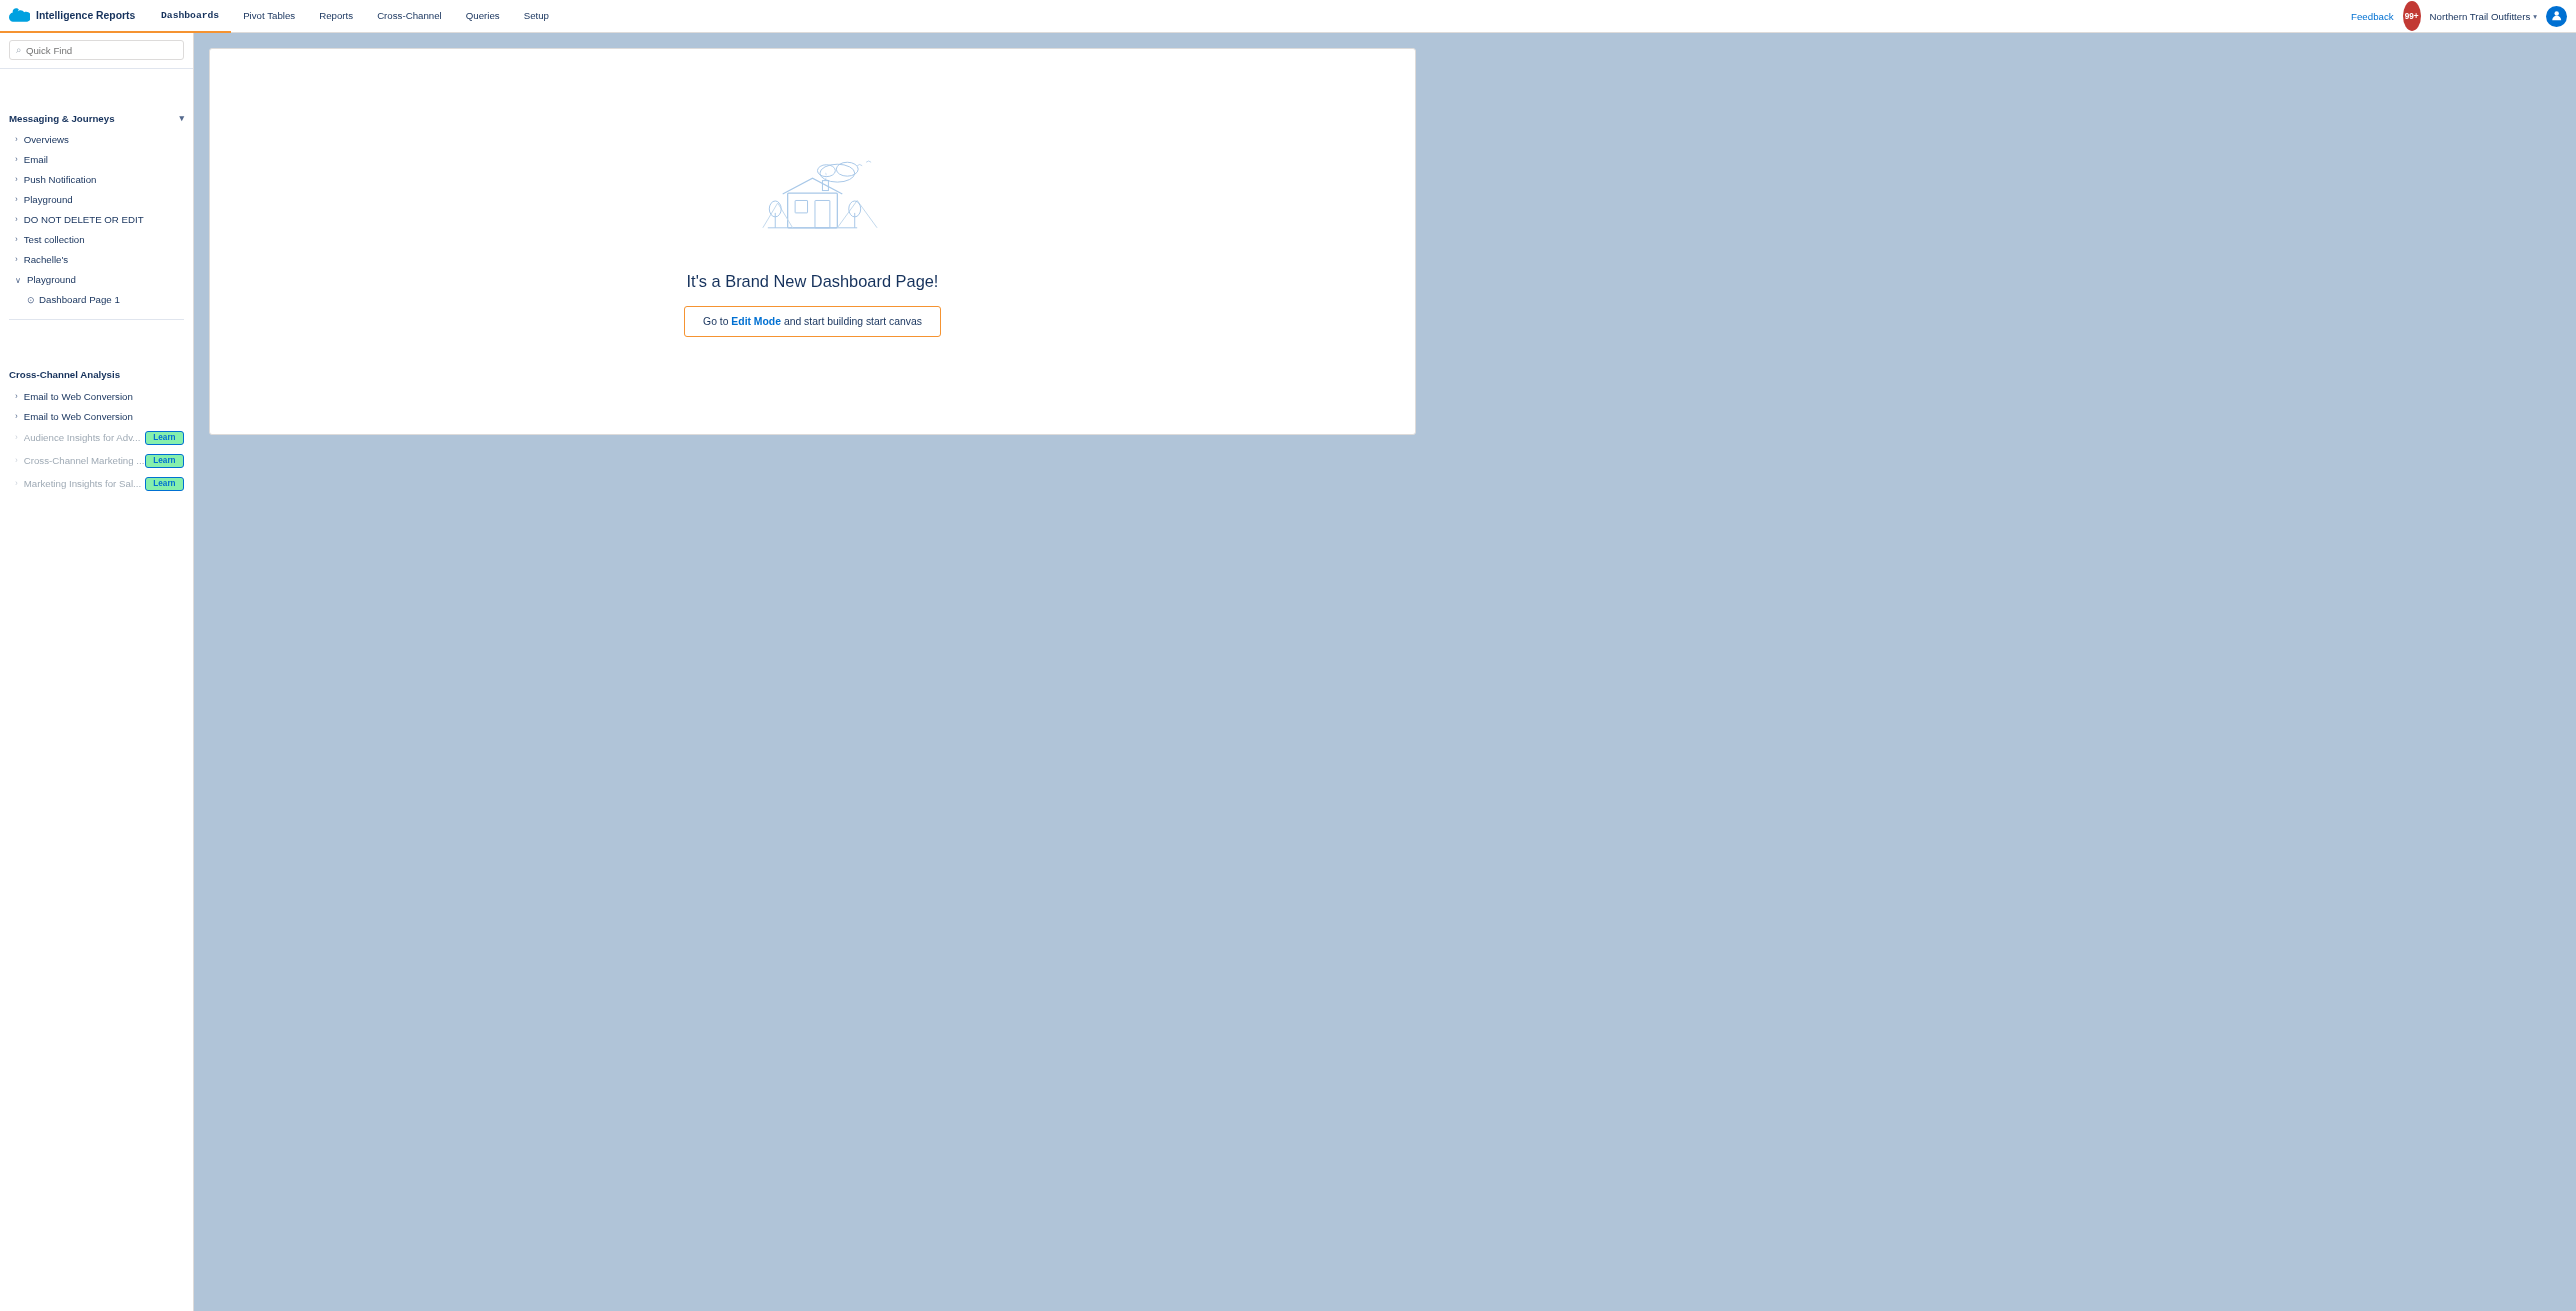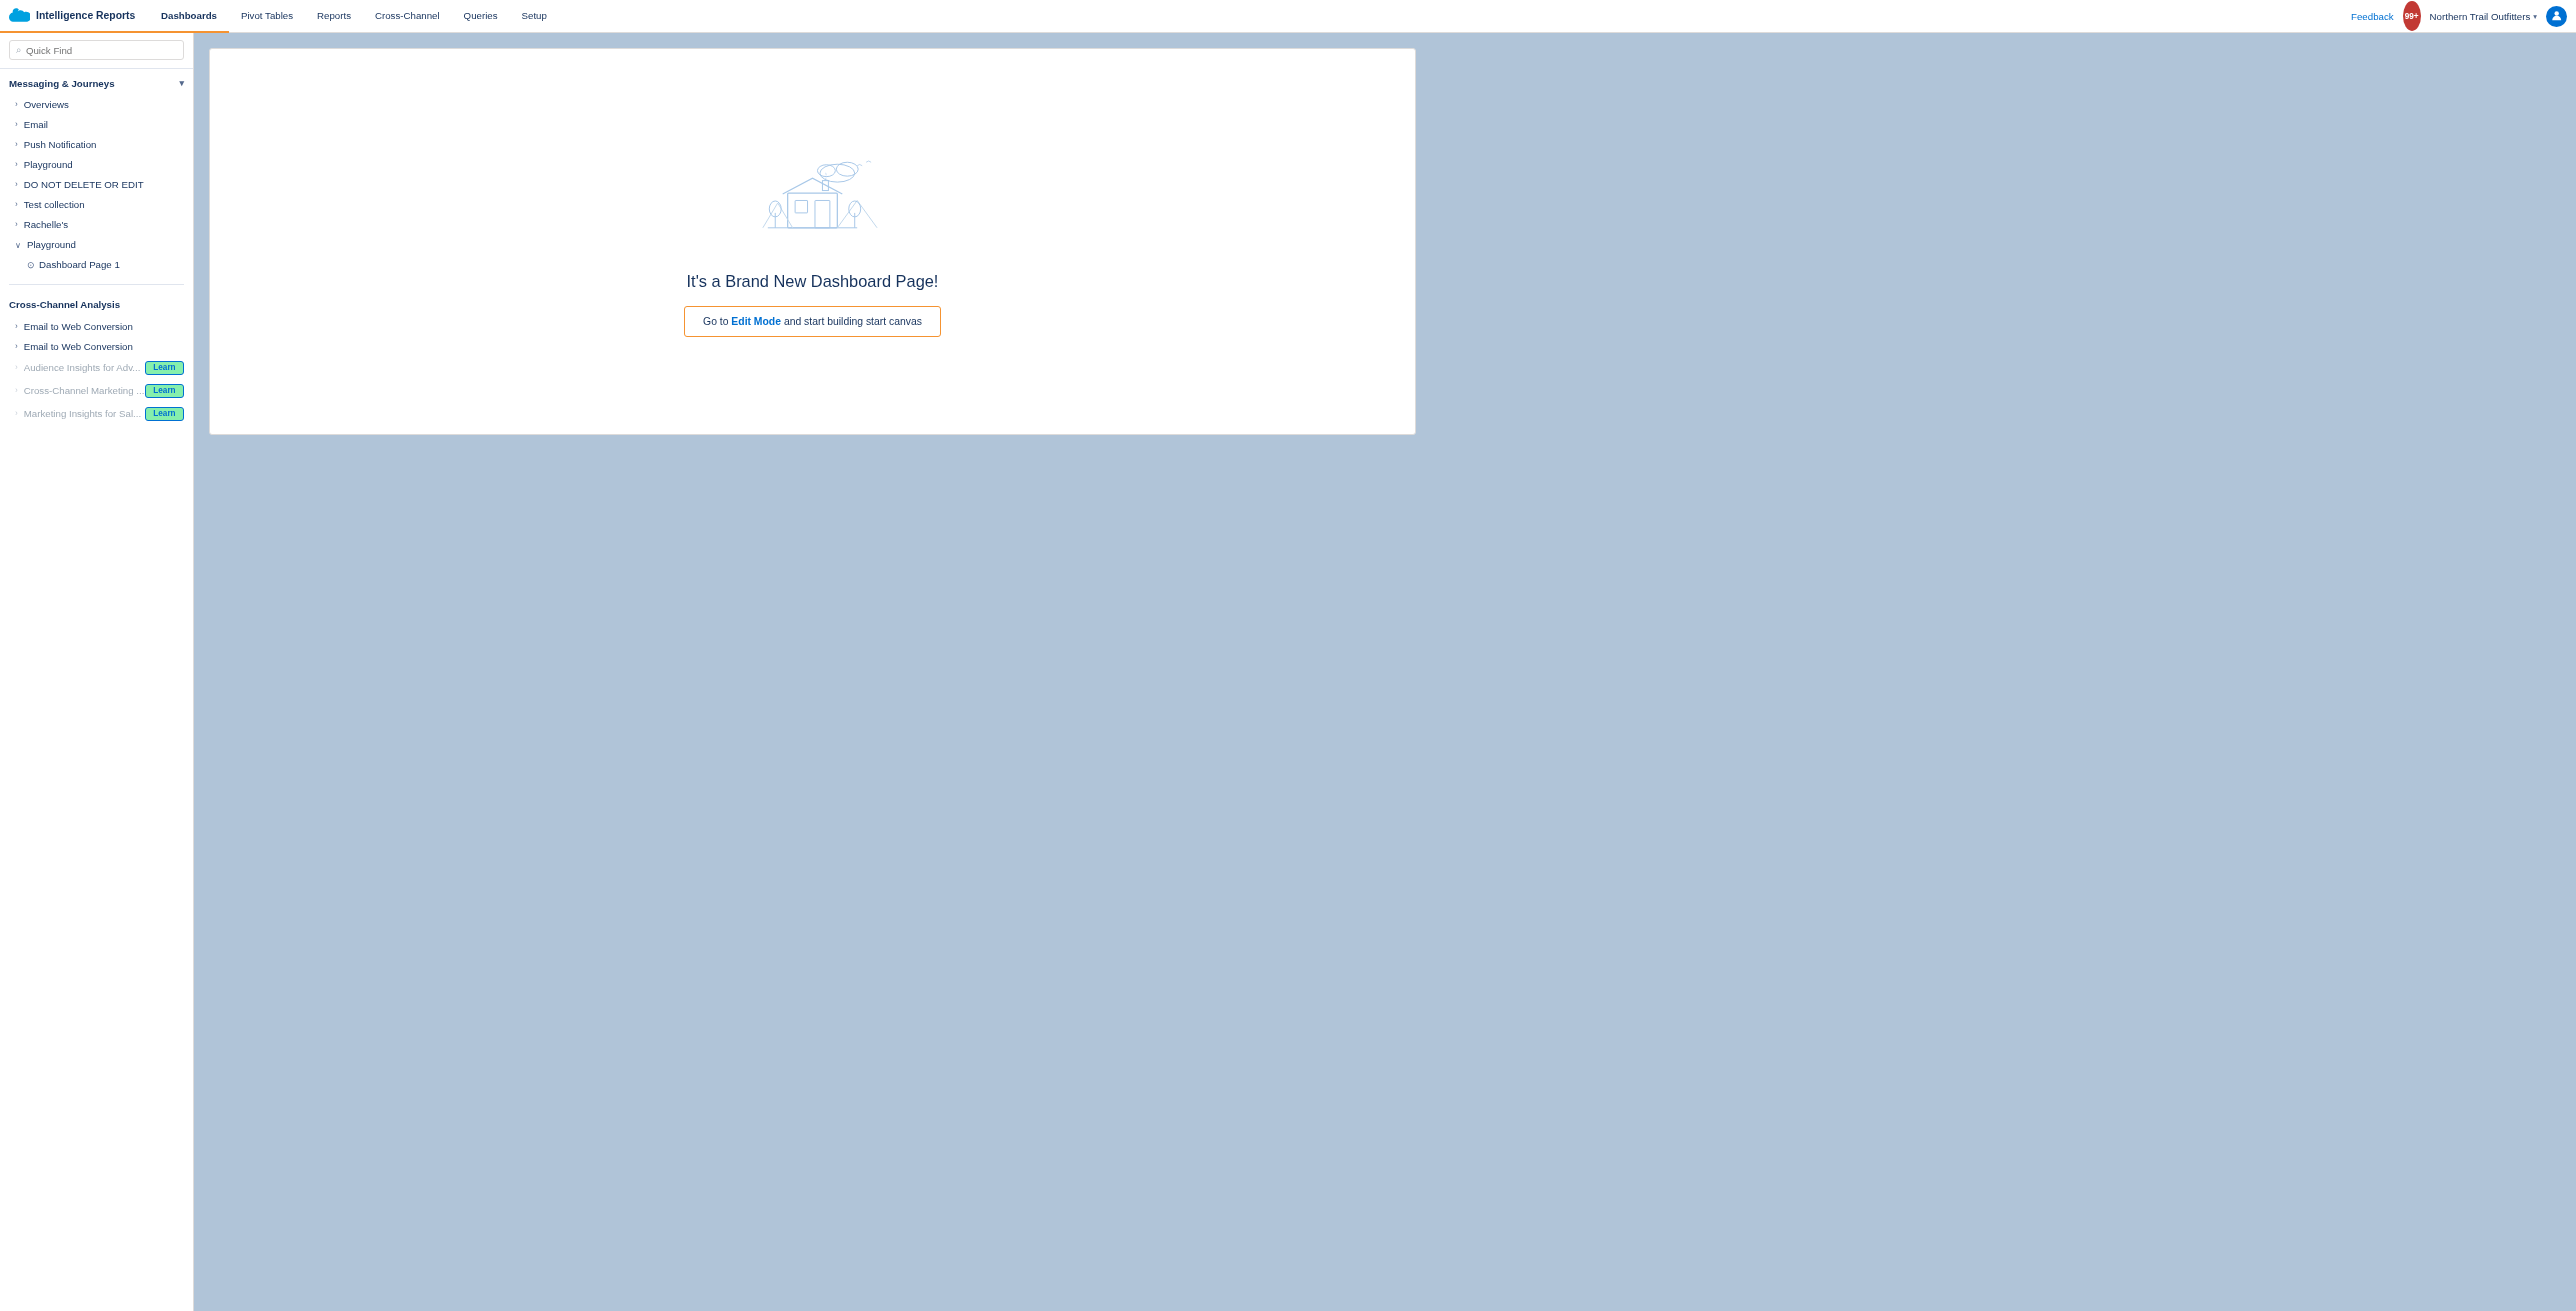--- a/index.html
+++ b/index.html
@@ -46,20 +46,21 @@
       padding: 0 12px;
       font-size: 9.7px;
       color: #16325c;
       cursor: pointer;
       border-bottom: 2.2px solid transparent;
       white-space: nowrap;
     }
     .nav-tab.active {
       border-bottom: 2.2px solid #f59331;
       font-weight: 600;
+      font-family: Liberation Mono, monospace;
     }
     .nav-right {
       display: flex;
       align-items: center;
       padding: 0 9px;
       gap: 9px;
     }
     .feedback-btn {
       font-size: 9.7px;
       color: #0070d2;
@@ -146,20 +147,21 @@
     
     .sidebar-section { padding: 9px 0 3px 0; }
     .section-header {
       display: flex;
       align-items: center;
       justify-content: space-between;
       padding: 0 9px 6px 9px;
       font-size: 9.7px;
       font-weight: 700;
       color: #16325c;
+      margin-top: 35px;
     }
     .section-toggle { color: #54698d; font-size: 9px; cursor: pointer; }
     .nav-item {
       display: flex;
       align-items: center;
       padding: 4.5px 9px 4.5px 15px;
       font-size: 9.7px;
       color: #16325c;
       cursor: pointer;
     }

